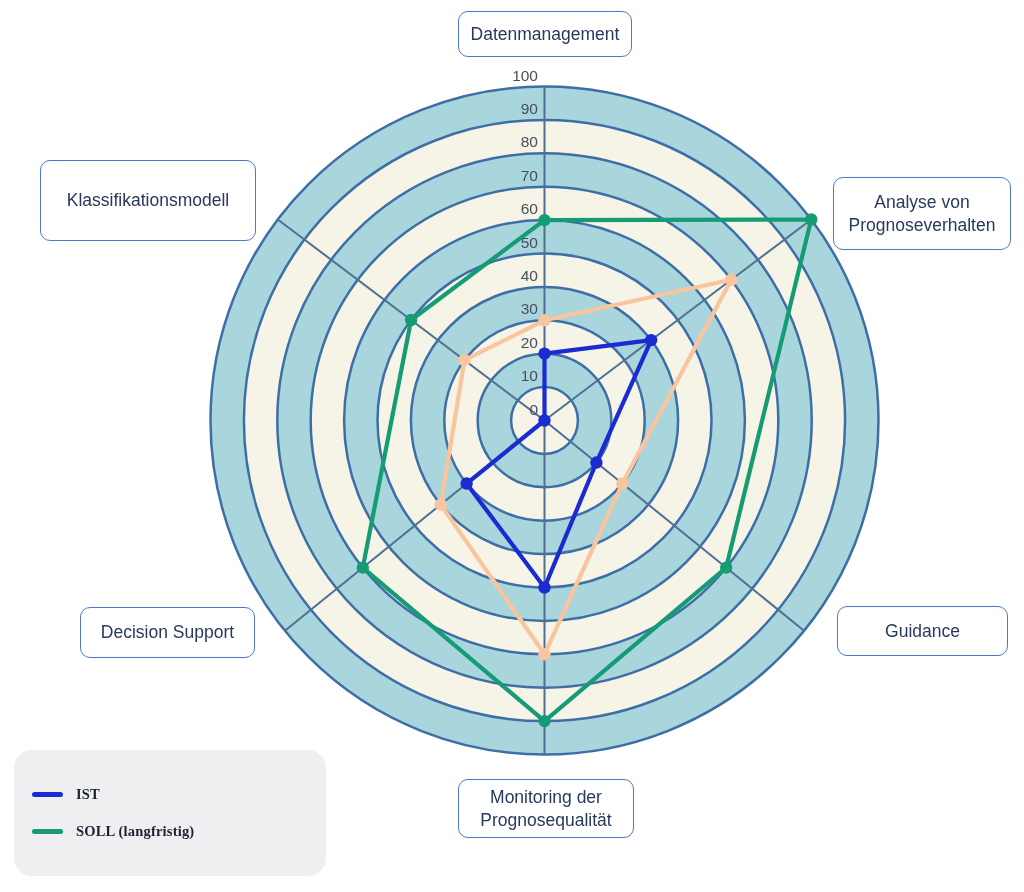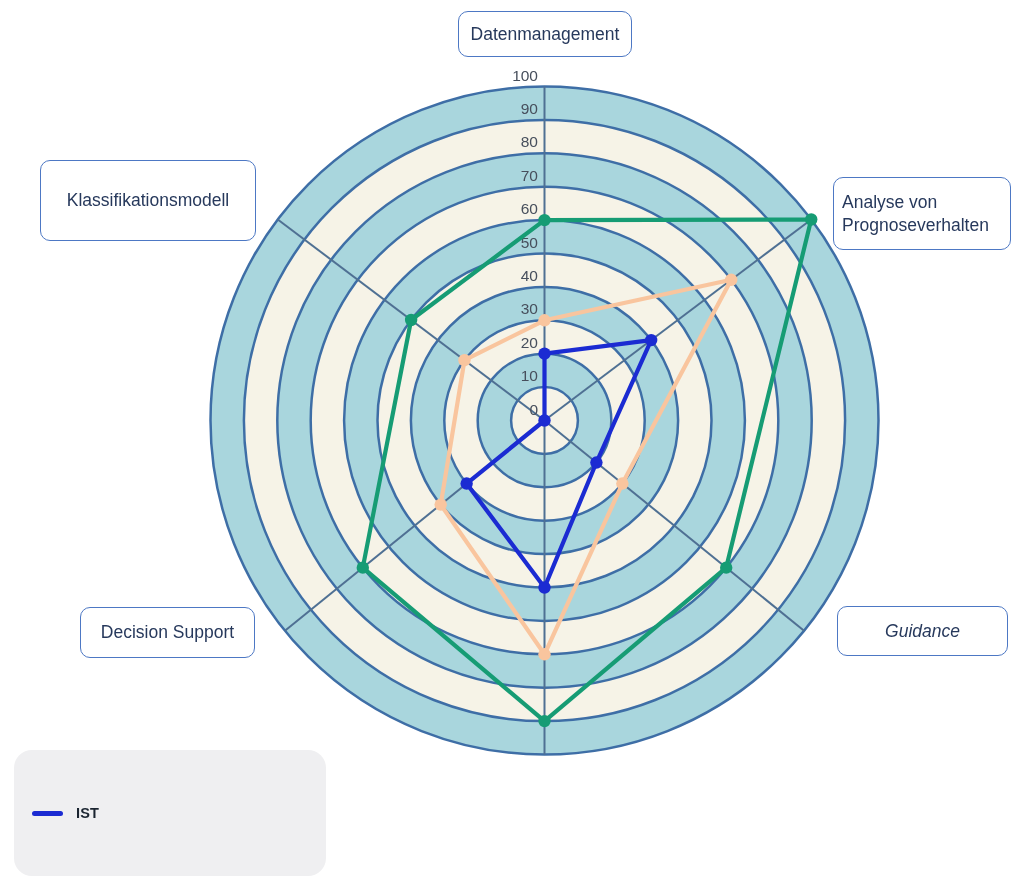--- a/index.html
+++ b/index.html
@@ -3,33 +3,33 @@
 <meta charset="utf-8">
 <style>
   html,body{margin:0;padding:0;background:#ffffff;}
   .stage{
     position:relative;width:1024px;height:892px;background:#ffffff;overflow:hidden;
     font-family:"Liberation Sans", sans-serif;
   }
   .stage svg{position:absolute;left:0;top:0;}
   .axis-box{
     position:absolute;display:flex;align-items:center;justify-content:center;
-    text-align:left;background:#ffffff;border:1.7px solid #4d78c4;border-radius:10px;
+    text-align:center;background:#ffffff;border:1.7px solid #4d78c4;border-radius:10px;
     color:#27395c;font-size:17.5px;line-height:1.28;padding:2px 8px;box-sizing:border-box;
   }
   .box-datenmanagement{left:458px;top:11px;width:174px;height:46px;}
   .box-analyse{left:833px;top:177px;width:178px;height:73px;}
-  .box-guidance{left:837px;top:606px;width:171px;height:50px;font-style:italic;}
+  .box-guidance{left:837px;top:606px;width:171px;height:50px;}
   .box-monitoring{left:458px;top:779px;width:176px;height:59px;}
   .box-decision{left:80px;top:607px;width:175px;height:51px;}
   .box-klassifikation{left:40px;top:160px;width:216px;height:81px;}
   .legend{
     position:absolute;left:14px;top:750px;width:312px;height:126px;background:#efeff1;
     border-radius:18px;display:flex;flex-direction:column;justify-content:center;
-    gap:13px;padding-left:18px;box-sizing:border-box;
+    gap:13px;padding-left:18px;box-sizing:border-box;font-family:Liberation Serif, serif;
   }
   .legend-row{display:flex;align-items:center;gap:13px;height:24px;}
   .legend-swatch{width:31px;height:5px;border-radius:2.5px;background:#888;}
   .legend-label{font-size:14.5px;font-weight:bold;color:#1a2430;letter-spacing:0.2px;}
 </style>
 </head>
 <body>
 
 <div class="stage">
 
@@ -80,22 +80,27 @@
       <circle cx="811.2442603557959" cy="219.4937822672159" r="6.2" fill="#169c74"></circle>
       <circle cx="726.1967257886398" cy="567.635107427452" r="6.2" fill="#169c74"></circle>
       <circle cx="544.5" cy="721.0999999999999" r="6.2" fill="#169c74"></circle>
       <circle cx="362.80327421136025" cy="567.635107427452" r="6.2" fill="#169c74"></circle>
       <circle cx="411.12786982210207" cy="319.99689113360796" r="6.2" fill="#169c74"></circle>
     </svg>
 
   <div class="axis-box box-datenmanagement">Datenmanagement</div>
   <div class="axis-box box-analyse">Analyse von Prognoseverhalten</div>
   <div class="axis-box box-guidance">Guidance</div>
+  <div class="axis-box box-monitoring">Monitoring der Prognosequalität</div>
   <div class="axis-box box-klassifikation">Klassifikationsmodell</div>
   <div class="axis-box box-decision">Decision Support</div>
 
   <div class="legend">
     <div class="legend-row">
       <span class="legend-swatch" id="sw0" style="background: rgb(27, 43, 210);"></span>
       <span class="legend-label">IST</span>
     </div>
+    <div class="legend-row">
+      <span class="legend-swatch" id="sw2" style="background: rgb(22, 156, 116);"></span>
+      <span class="legend-label">SOLL (langfristig)</span>
+    </div>
   </div>
 </div>
 
 </body></html>

